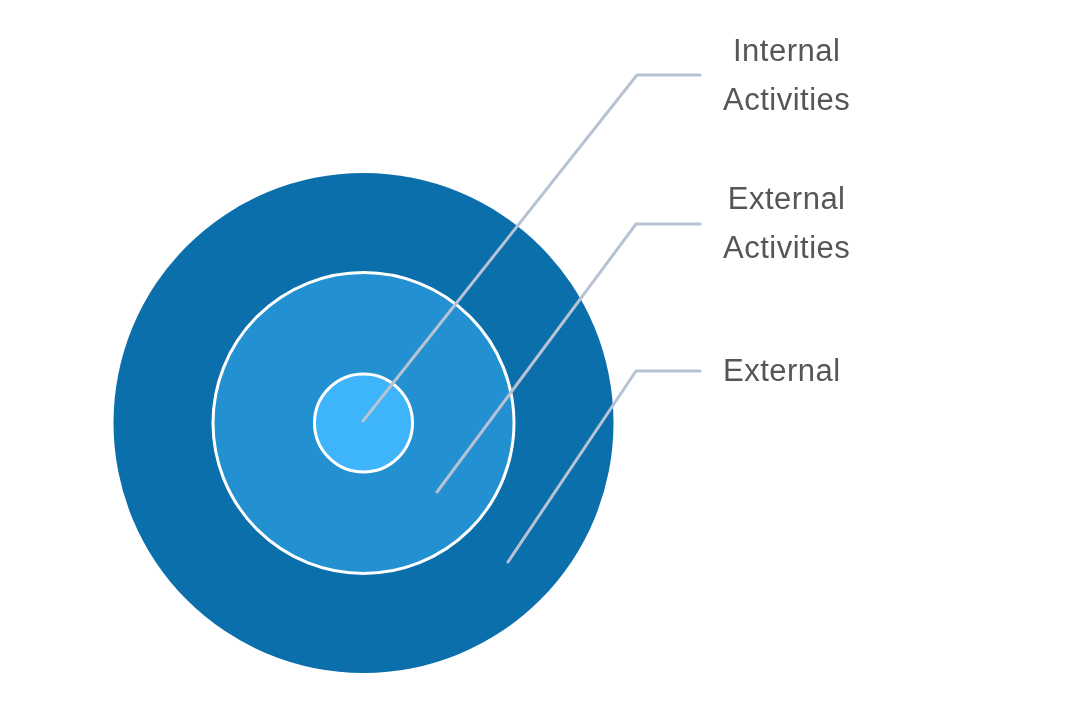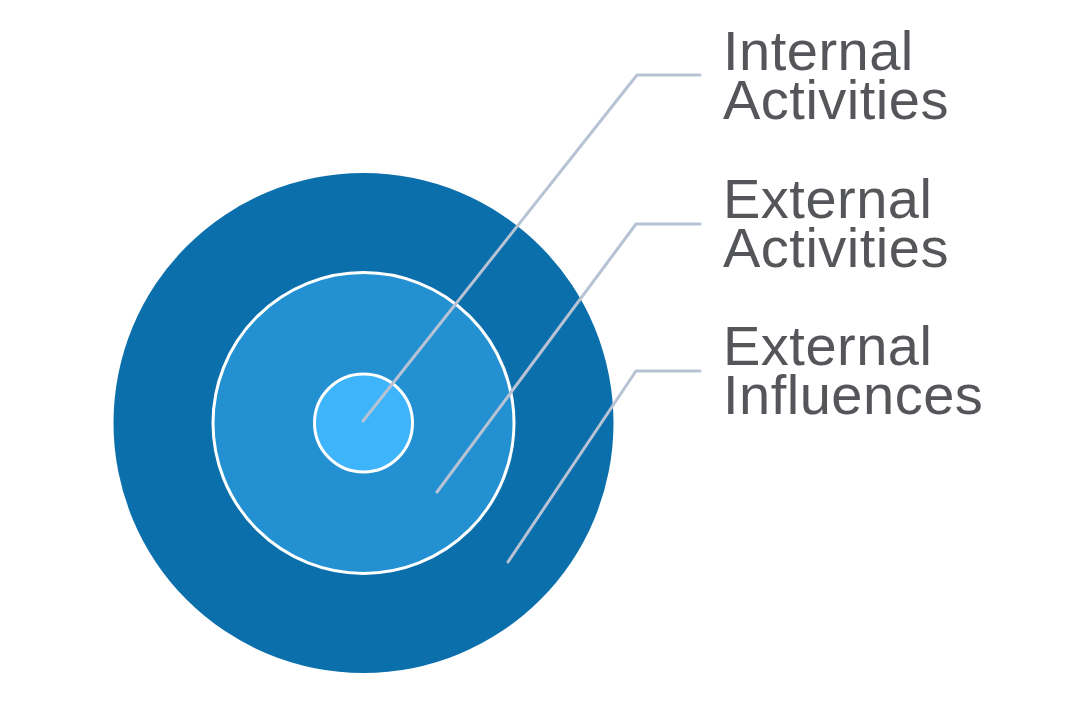--- a/index.html
+++ b/index.html
@@ -20,25 +20,26 @@
   .stage svg {
     position: absolute;
     left: 0;
     top: 0;
   }
   .callout-label {
     position: absolute;
     left: 723px;
     transform: translateY(-50%);
     color: #55565A;
-    font-size: 56px;
+    font-size: 31px;
     line-height: 49px;
     font-weight: 300;
     letter-spacing: 0.5px;
     white-space: nowrap;
+    text-align: center;
   }
   .callout-label .line { display: block; }
 </style>
 </head>
 <body>
 
 <div class="stage">
 
   <svg width="1082" height="701" viewBox="0 0 1082 701">
 
@@ -58,16 +59,15 @@
     <span class="line">Activities</span>
   </div>
 
   <div class="callout-label" style="top:223px">
     <span class="line">External</span>
     <span class="line">Activities</span>
   </div>
 
   <div class="callout-label" style="top:370px">
     <span class="line">External</span>
-    <span class="line">Influences</span>
   </div>
 
 </div>
 
 </body></html>

